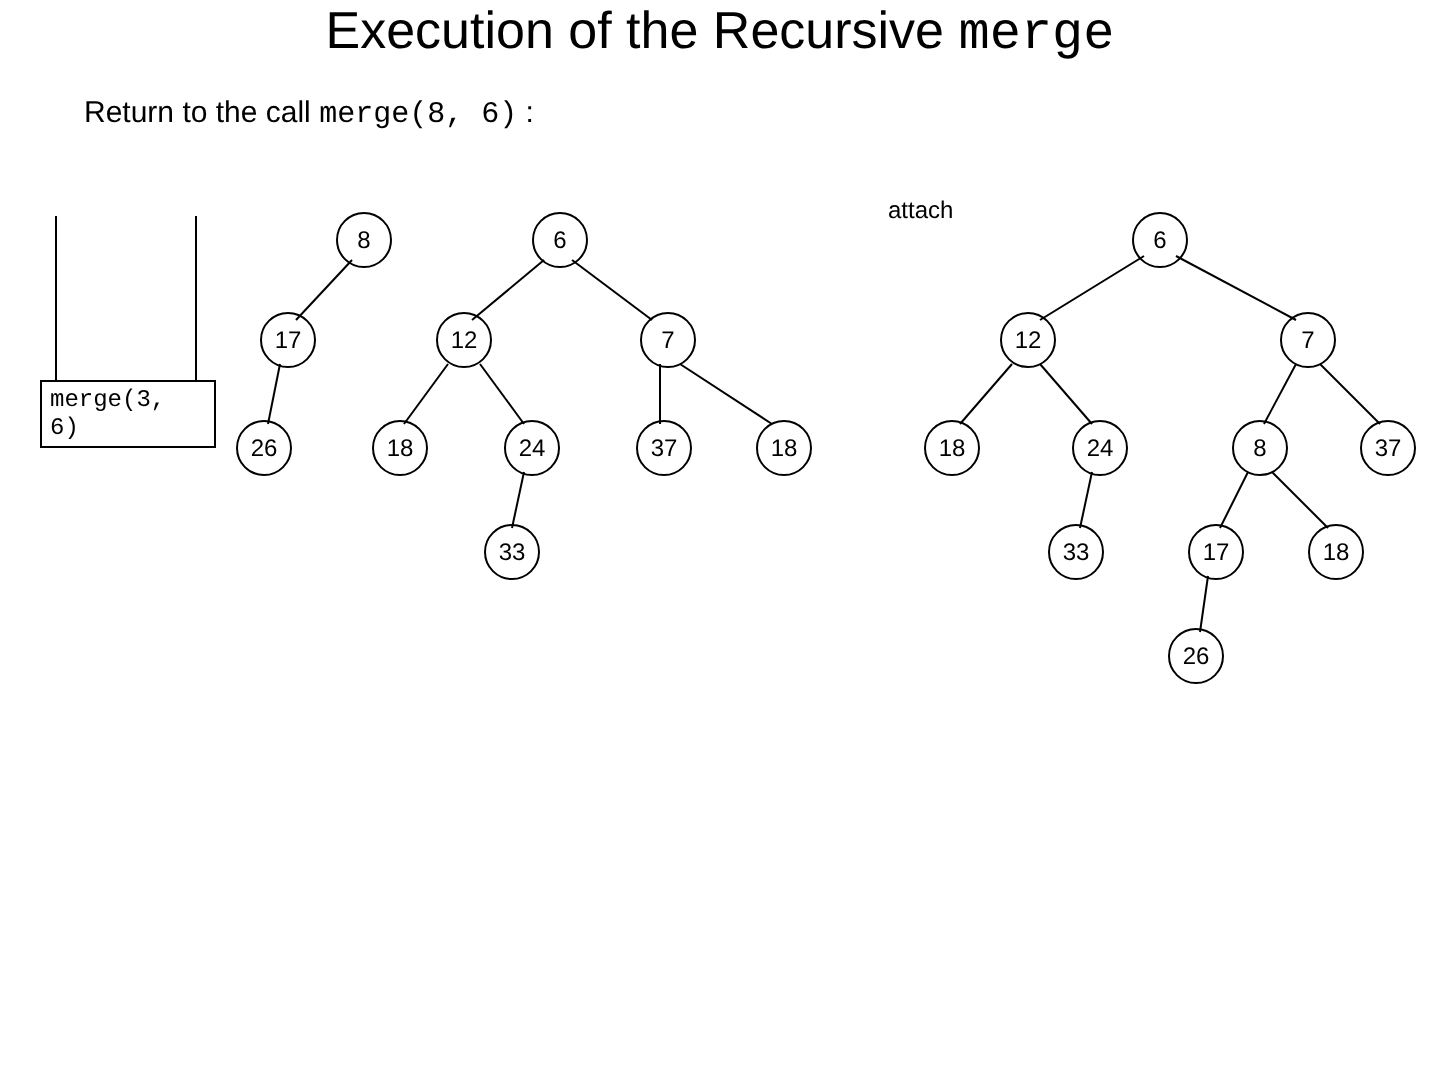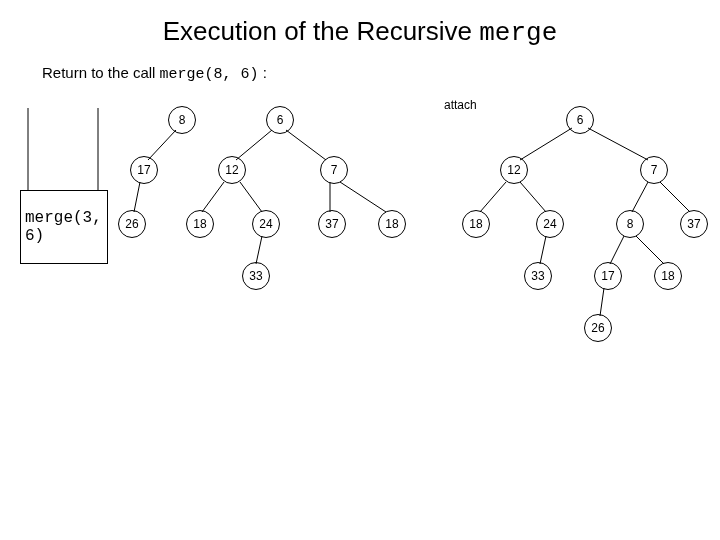--- a/index.html
+++ b/index.html
@@ -1,22 +1,22 @@
 <!DOCTYPE html>
 <html><head>
 <meta charset="utf-8">
 <style>
 body{margin:0;font-family:Arial,sans-serif;background:#fff;width:720px;height:540px;position:relative}
-.title{font-size:26px;text-align:center;padding-top:16px}
+.title{font-size:26px;text-align:center;padding-top:0}
 .title .mono{font-family:'Courier New',monospace}
 .subtitle{font-size:15px;margin:16px 18px 0 42px}
 .subtitle .mono{font-family:'Courier New',monospace}
 .word{position:absolute;font-size:12px}
 .node{position:absolute;width:26px;height:26px;border:1px solid #000;border-radius:50%;background:#fff;display:flex;align-items:center;justify-content:center;font-size:12px}
-.callbox{position:absolute;border:1px solid #000;font-size:16px;font-family:'Courier New',monospace;padding:18px 4px;background:#fff}
+.callbox{position:absolute;border:1px solid #000;font-size:12px;font-family:'Courier New',monospace;padding:2px 4px;background:#fff}
 svg.edges{position:absolute;left:0;top:0;pointer-events:none}
 </style>
 </head>
 <body>
 
 <div class="title">
   <span>Execution of the Recursive </span><span class="mono">merge</span>
 </div>
 <div class="subtitle">
   <span>Return to the call </span><span class="mono">merge(8, 6)</span><span> :</span>

